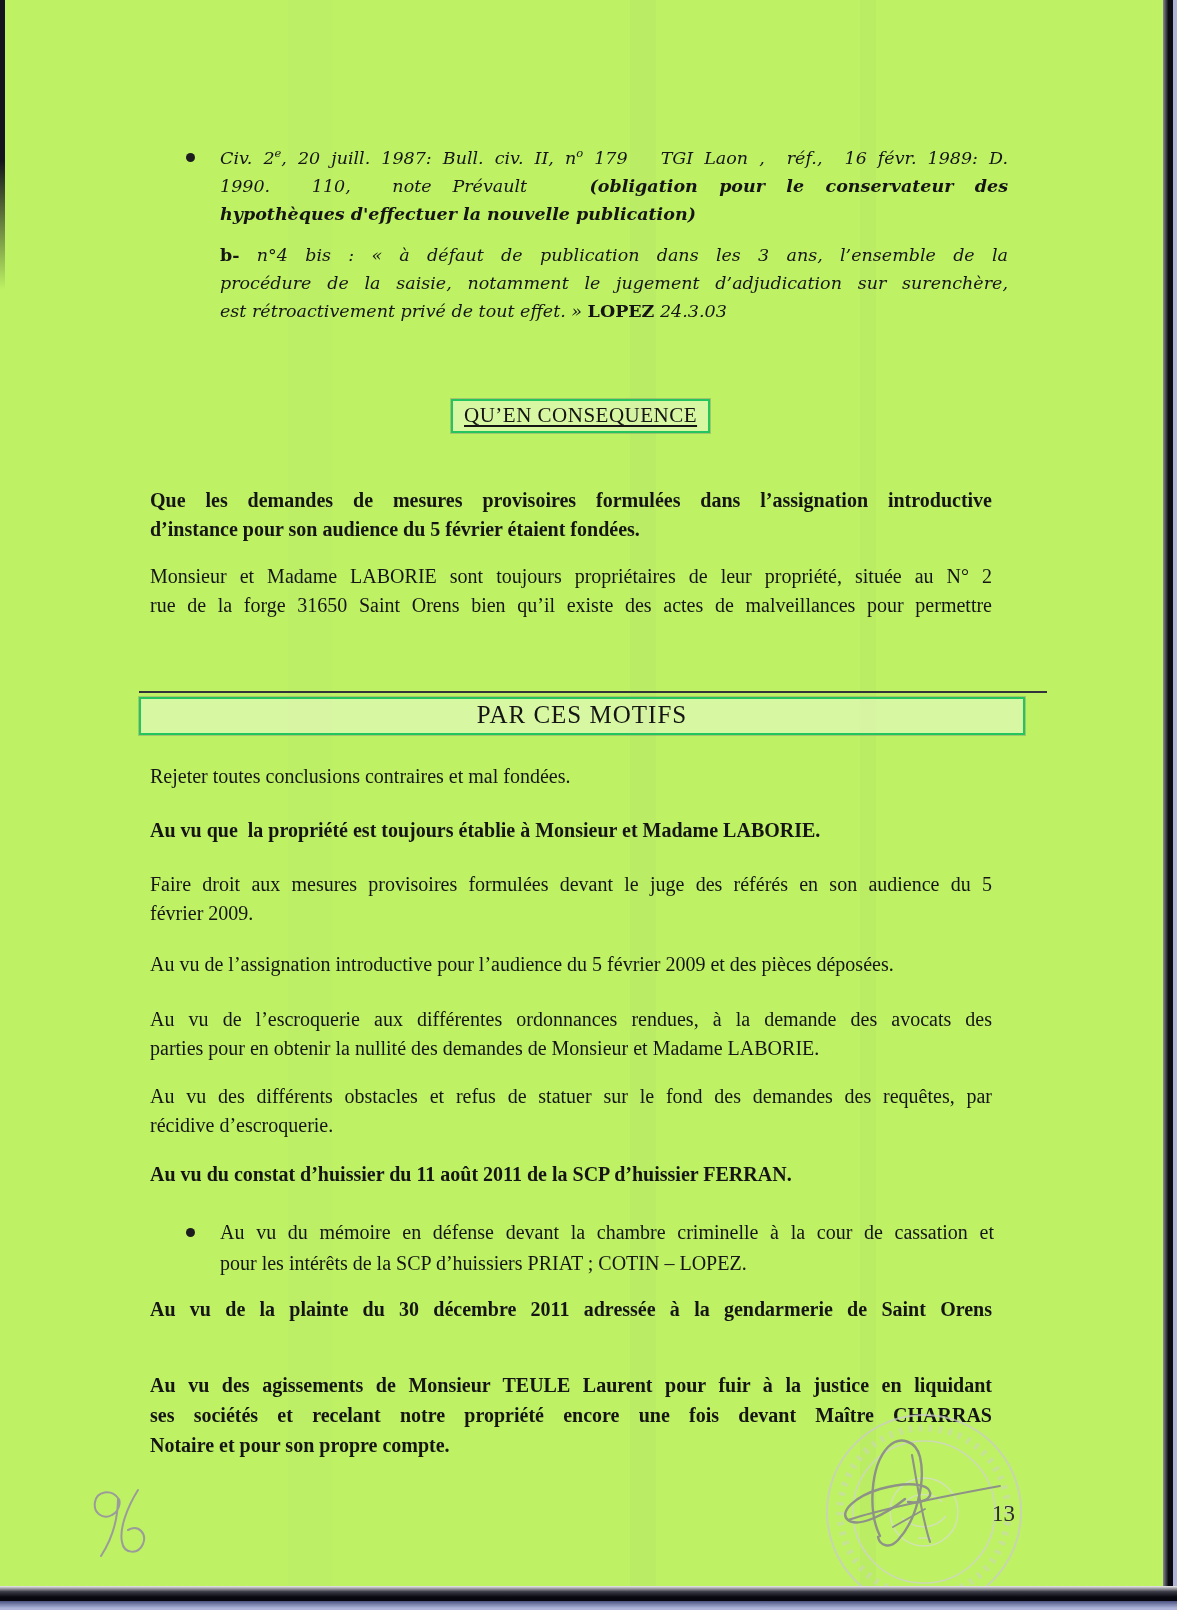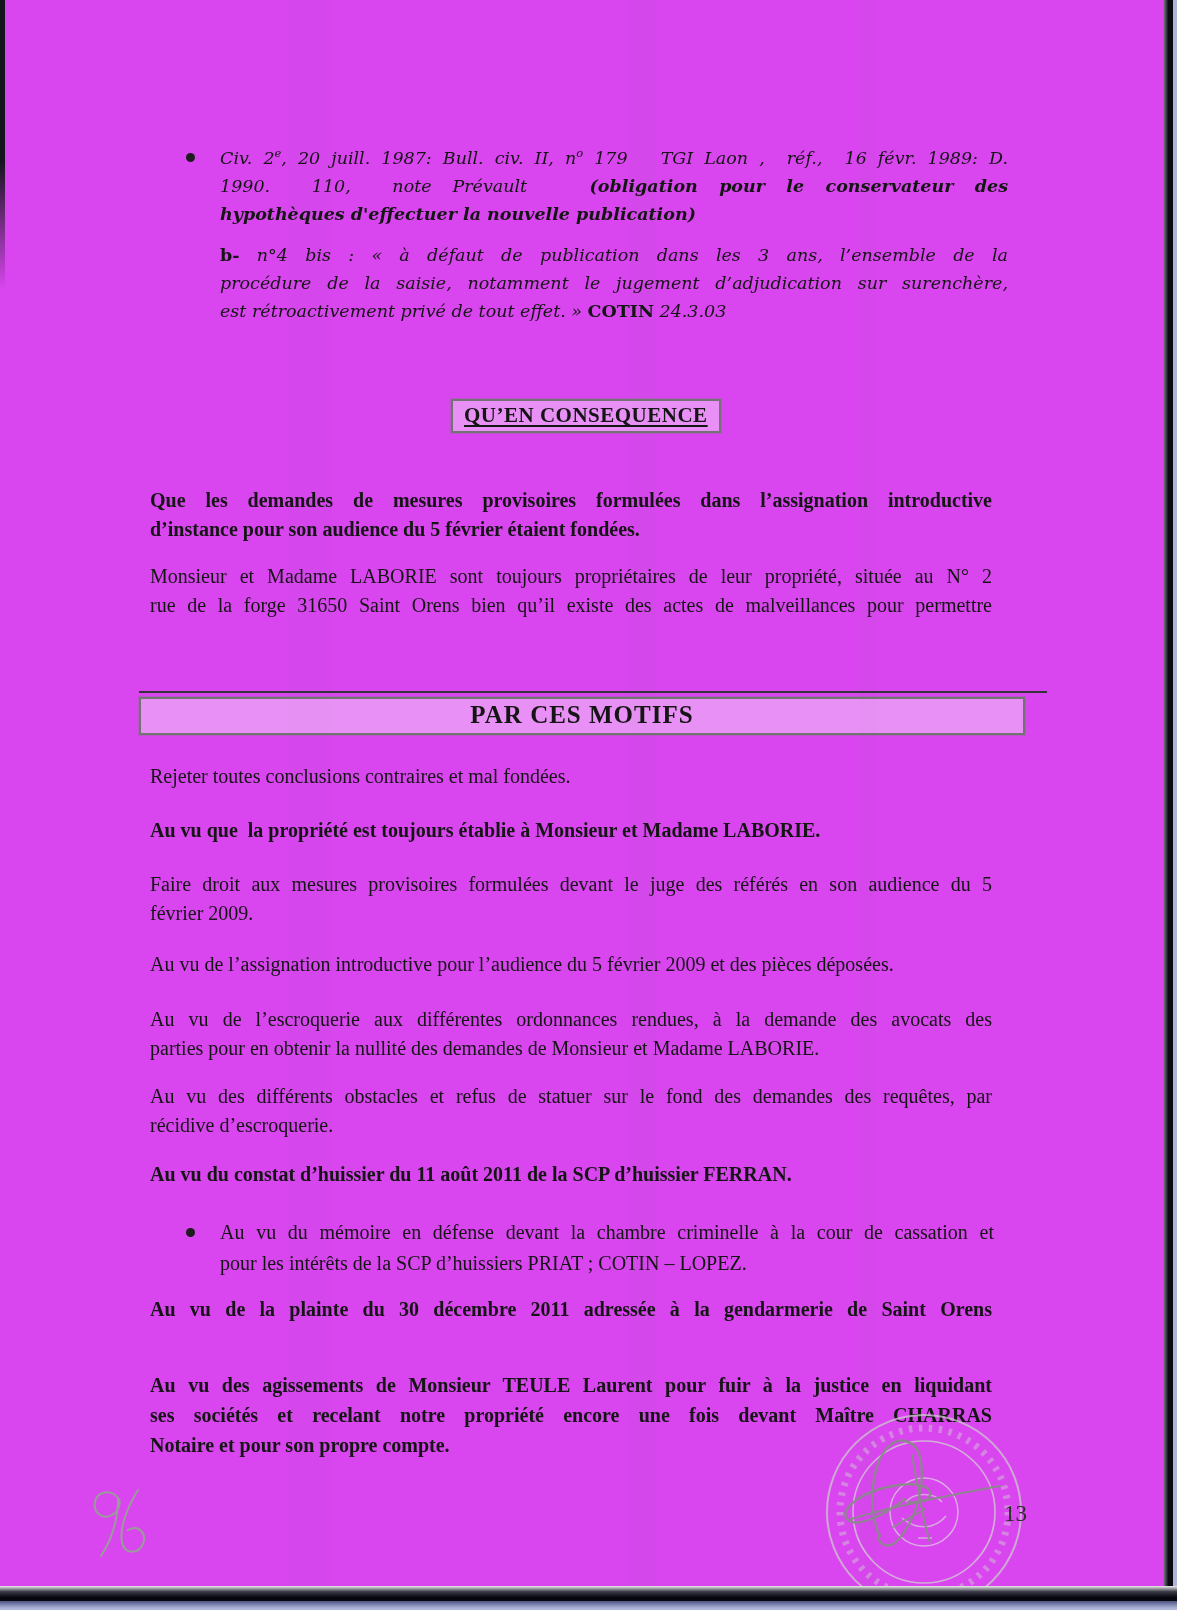--- a/index.html
+++ b/index.html
@@ -1,18 +1,18 @@
 <!DOCTYPE html>
 <html><head>
 <meta charset="utf-8">
 <style>
   html,body { margin:0; padding:0; background:#9aa0c0; }
   .page {
     position:relative; width:1177px; height:1610px; margin:0 auto;
-    background:#d946ef; overflow:hidden;
+    background:#bef264; overflow:hidden;
     font-family:"Liberation Serif", serif; color:#151515;
   }
   
   .streak { position:absolute; top:0; height:100%; pointer-events:none; }
   .streak.s1 { left:630px; width:26px; background:rgba(110,110,135,0.04); }
   .streak.s2 { left:860px; width:16px; background:rgba(110,110,135,0.03); }
   .streak.s3 { left:288px; width:44px; background:rgba(110,110,135,0.018); }
   
   .edge { position:absolute; z-index:9; pointer-events:none; }
   .edge.right-black  { top:0; right:4px; width:10px; height:100%; background:linear-gradient(to right,#8a8a95,#0a0a12 55%); }
@@ -27,29 +27,29 @@
   .b  { font-weight:bold; }
   .it { font-family:"DejaVu Serif", serif; font-style:italic; font-size:17.5px; line-height:28px; }
   .up { font-style:normal; font-weight:bold; }
   .jline { text-align:justify; text-align-last:justify; }
   sup { font-size:11.5px; vertical-align:7px; line-height:0; }
   .bullet-dot {
     position:absolute; left:-34px; top:9px; width:9px; height:9px;
     border-radius:50%; background:#1d1d1d;
   }
   .boxed-title {
-    position:absolute; border:2px solid #737373; background:rgba(255,255,255,0.4);
-    font-weight:bold; text-align:center; box-shadow:0 0 0 1px rgba(120,120,120,0.35);
+    position:absolute; border:2px solid #22c55e; background:rgba(255,255,255,0.4);
+    font-weight:normal; text-align:center; box-shadow:0 0 0 1px rgba(120,120,120,0.35);
   }
   .title-1 { left:451px; top:399px; padding:2px 11px 3px; font-size:21px; letter-spacing:0.5px;
              text-decoration:underline; text-decoration-thickness:2px; text-underline-offset:3px; }
   .title-2 { left:139px; top:697px; width:882px; padding:2px 0 4px; font-size:25px; letter-spacing:1px; }
   .rule-above { position:absolute; left:139px; top:691px; width:908px; height:2px; background:#33333a; }
 
-  .page-number { position:absolute; left:992px; top:1501px; font-size:23px; color:#2e2e2e;margin-left:12px; }
+  .page-number { position:absolute; left:992px; top:1501px; font-size:23px; color:#2e2e2e; }
   svg { position:absolute; overflow:visible; }
 </style>
 </head>
 <body>
 
 <div class="page">
 
   <div class="streak s1"></div>
   <div class="streak s2"></div>
   <div class="streak s3"></div>
@@ -57,21 +57,21 @@
   <div class="block it indent" style="top:144px;">
     <span class="bullet-dot"></span>
     <div class="jline"><span>Civ. 2</span><sup>e</sup><span>, 20 juill. 1987: Bull. civ. II, n</span><sup>o</sup><span> 179&nbsp;&nbsp; TGI Laon ,&nbsp; réf.,&nbsp; 16 févr. 1989: D.</span></div>
     <div class="jline"><span>1990.&nbsp; 110,&nbsp; note Prévault&nbsp;&nbsp; </span><span class="b">(obligation pour le conservateur des</span></div>
     <div><span class="b">hypothèques d'effectuer la nouvelle publication)</span></div>
   </div>
 
   <div class="block it indent" style="top:241px;">
     <div class="jline"><span class="up">b-</span><span>&nbsp;n°4 bis : « à défaut de publication dans les 3 ans, l’ensemble de la</span></div>
     <div class="jline"><span>procédure de la saisie, notamment le jugement d’adjudication sur surenchère,</span></div>
-    <div><span>est rétroactivement privé de tout effet. » </span><span class="up">COTIN</span><span> 24.3.03</span></div>
+    <div><span>est rétroactivement privé de tout effet. » </span><span class="up">LOPEZ</span><span> 24.3.03</span></div>
   </div>
 
   <div class="boxed-title title-1">QU’EN CONSEQUENCE</div>
 
   <div class="block b w-body" style="top:486px;">
     <div class="jline">Que les demandes de mesures provisoires formulées dans l’assignation introductive</div>
     <div>d’instance pour son audience du 5 février étaient fondées.</div>
   </div>
 
   <div class="block w-body" style="top:562px;">

